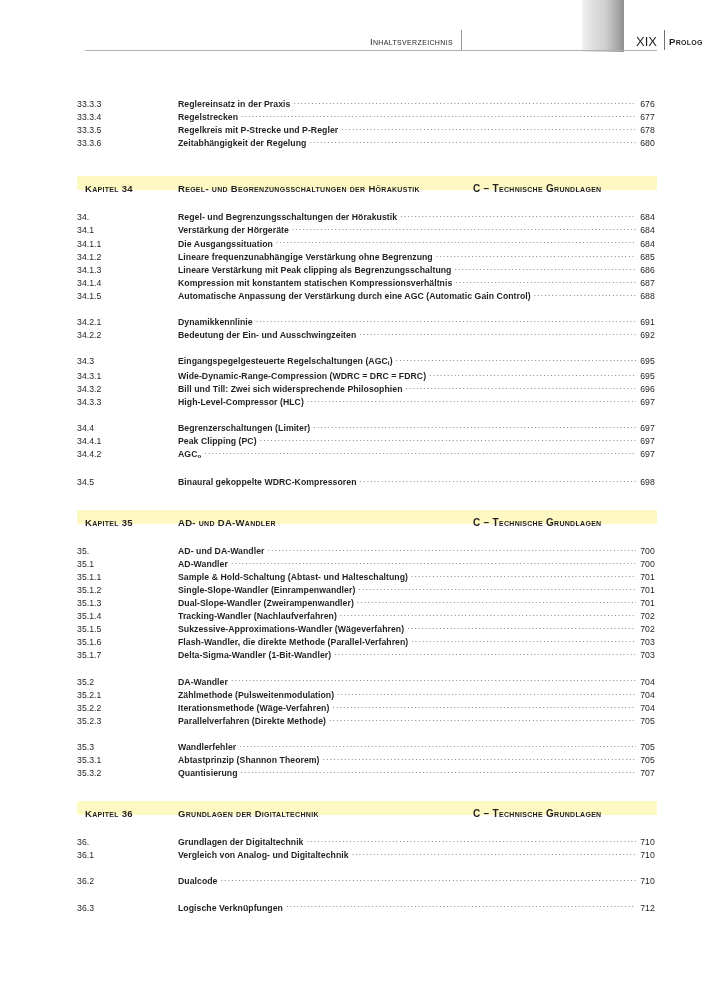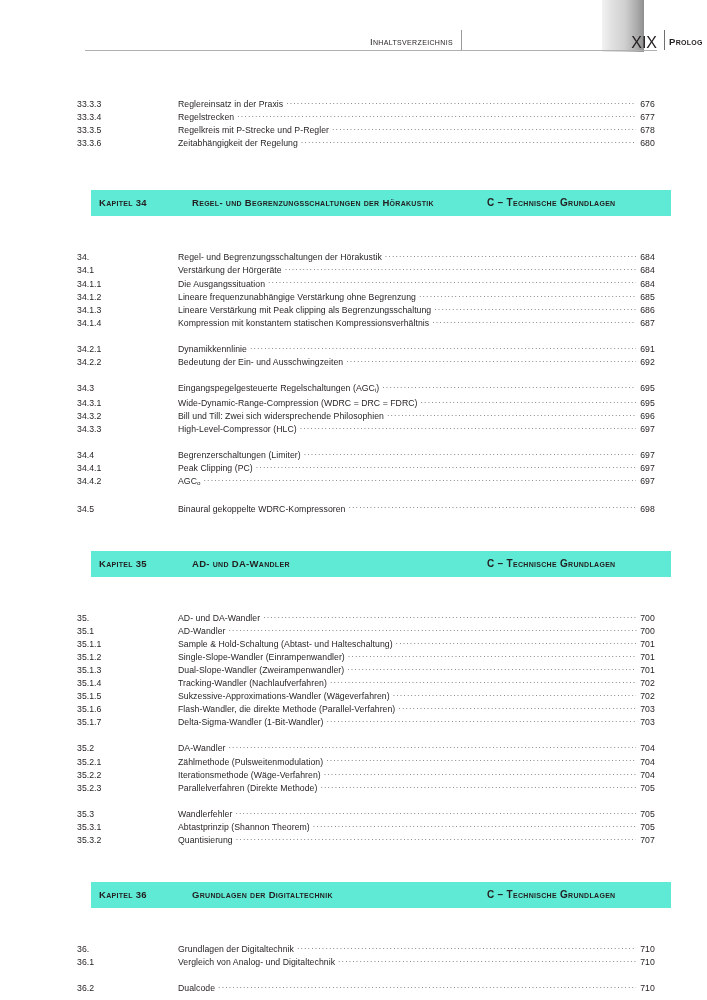--- a/index.html
+++ b/index.html
@@ -16,21 +16,20 @@
     overflow: hidden;
   }
 
   
   .page-header {
     position: absolute;
     left: 0;
     top: 0;
     width: 624px;
     height: 60px;
-    padding-left: 20px;
   }
   .tab-block {
     position: absolute;
     right: 0;
     top: 0;
     width: 42px;
     height: 52px;
     background: linear-gradient(to right, #f2f2f2 0%, #e2e2e2 22%, #cfcfcf 55%, #a8a8a8 85%, #8e8e8e 100%);
   }
   .header-rule {
@@ -68,21 +67,21 @@
     letter-spacing: 0.35px;
     color: #231f20;
     white-space: nowrap;
   }
   .header-pagenum {
     position: absolute;
     left: 560px;
     top: 34px;
     width: 97px;
     text-align: right;
-    font-size: 16px;
+    font-size: 13px;
     color: #231f20;
   }
   .header-tabtext {
     position: absolute;
     left: 669px;
     top: 36px;
     font-size: 9.5px;
     font-weight: bold;
     font-variant: small-caps;
     letter-spacing: 0.3px;
@@ -94,24 +93,24 @@
   .toc {
     position: absolute;
     left: 77px;
     top: 98px;
     width: 580px;
   }
 
   
   .chapter-band {
     width: 580px;
-    height: 26px;
-    background: #5eead4;
+    height: 14px;
+    background: #fef9c3;
     position: relative;
-    margin: 14px;
+    margin: 0;
   }
   .band-kapitel {
     position: absolute;
     left: 8px;
     top: 7px;
     font-size: 9.5px;
     font-weight: bold;
     font-variant: small-caps;
     letter-spacing: 0.3px;
     color: #231f20;
@@ -153,20 +152,21 @@
     white-space: nowrap;
   }
   .entry .num {
     width: 101px;
     flex: 0 0 101px;
     letter-spacing: 0.05px;
   }
   .entry .label {
     flex: 0 0 auto;
     letter-spacing: 0.05px;
+    font-weight: bold;
   }
   .entry .leader {
     flex: 1 1 auto;
     overflow: hidden;
     height: 9px;
     margin: 0 2.5px 0 3px;
     position: relative;
   }
   .entry .leader::before {
     content: "......................................................................................................................................................................";
@@ -273,20 +273,26 @@
         <span class="label">Lineare Verstärkung mit Peak clipping als Begrenzungsschaltung</span>
         <span class="leader"></span>
         <span class="page">686</span>
       </div>
       <div class="entry">
         <span class="num">34.1.4</span>
         <span class="label">Kompression mit konstantem statischen Kompressionsverhältnis</span>
         <span class="leader"></span>
         <span class="page">687</span>
       </div>
+      <div class="entry">
+        <span class="num">34.1.5</span>
+        <span class="label">Automatische Anpassung der Verstärkung durch eine AGC (Automatic Gain Control)</span>
+        <span class="leader"></span>
+        <span class="page">688</span>
+      </div>
     </div>
     <div class="gap-sm"></div>
     <div class="entry-group">
       <div class="entry">
         <span class="num">34.2.1</span>
         <span class="label">Dynamikkennlinie</span>
         <span class="leader"></span>
         <span class="page">691</span>
       </div>
       <div class="entry">

